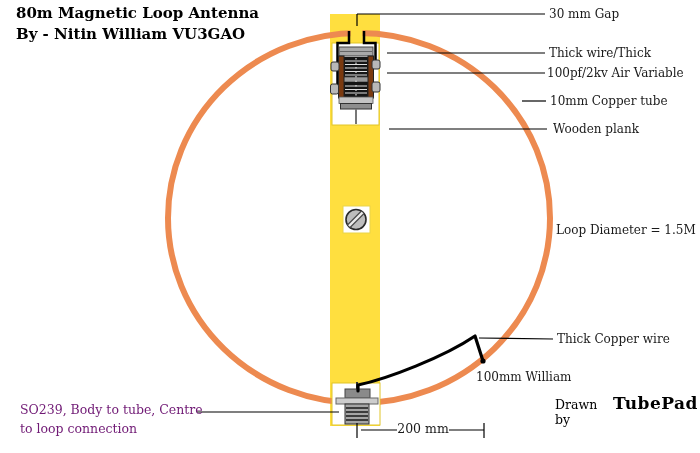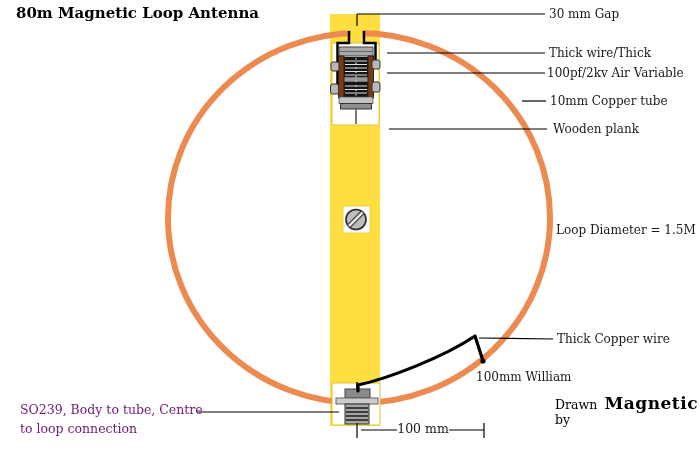--- a/index.html
+++ b/index.html
@@ -100,37 +100,38 @@
       <line x1="185" y1="412" x2="327" y2="412"></line>
       <line x1="349" y1="430" x2="385" y2="430"></line>
       <line x1="437" y1="430" x2="472" y2="430"></line>
       <line x1="345" y1="423" x2="345" y2="438"></line>
       <line x1="472" y1="423" x2="472" y2="438"></line>
     </g>
   </svg>
 
   <div class="title">
     <div>80m Magnetic Loop Antenna</div>
+    <div>By - Nitin William VU3GAO</div>
   </div>
 
   <div class="lbl" style="left:537px;top:7px">30 mm Gap</div>
   <div class="lbl" style="left:537px;top:46px">Thick wire/Thick</div>
   <div class="lbl" style="left:535px;top:66px">100pf/2kv Air Variable</div>
   <div class="lbl" style="left:538px;top:94px">10mm Copper tube</div>
   <div class="lbl" style="left:541px;top:122px">Wooden plank</div>
   <div class="lbl" style="left:544px;top:223px">Loop Diameter = 1.5M</div>
   <div class="lbl" style="left:545px;top:332px">Thick Copper wire</div>
   <div class="lbl" style="left:464px;top:370px">100mm William</div>
 
   <div class="so239">
     <div>SO239, Body to tube, Centre</div>
     <div>to loop connection</div>
   </div>
 
-  <div class="dim">100 mm</div>
+  <div class="dim">200 mm</div>
 
   <div class="credit">
     <span class="prefix">Drawn by</span>
-    <span class="brand">Magnetic</span>
+    <span class="brand">TubePad</span>
     <span class="reg">®</span>
   </div>
 
 </div>
 
 </body></html>

